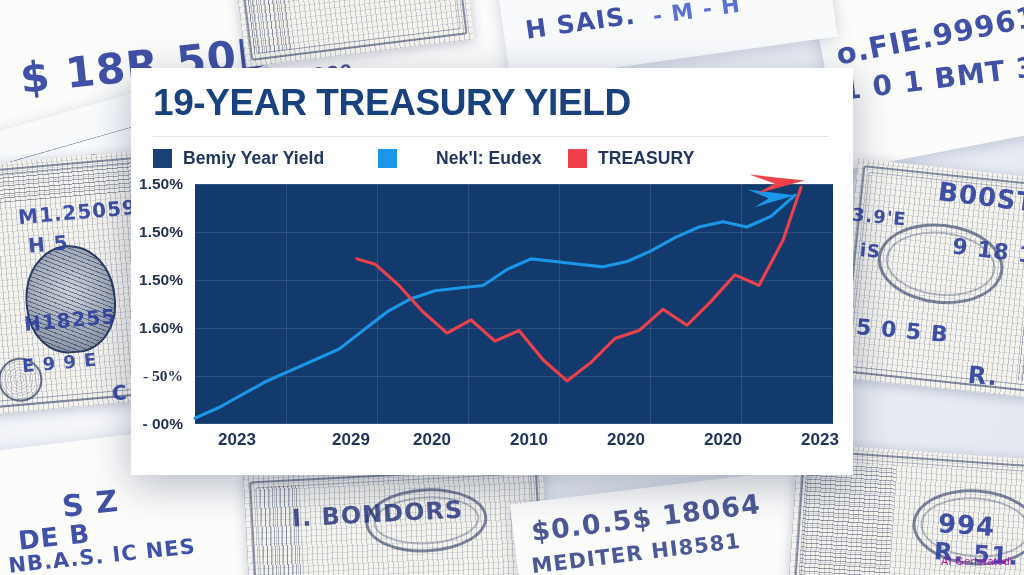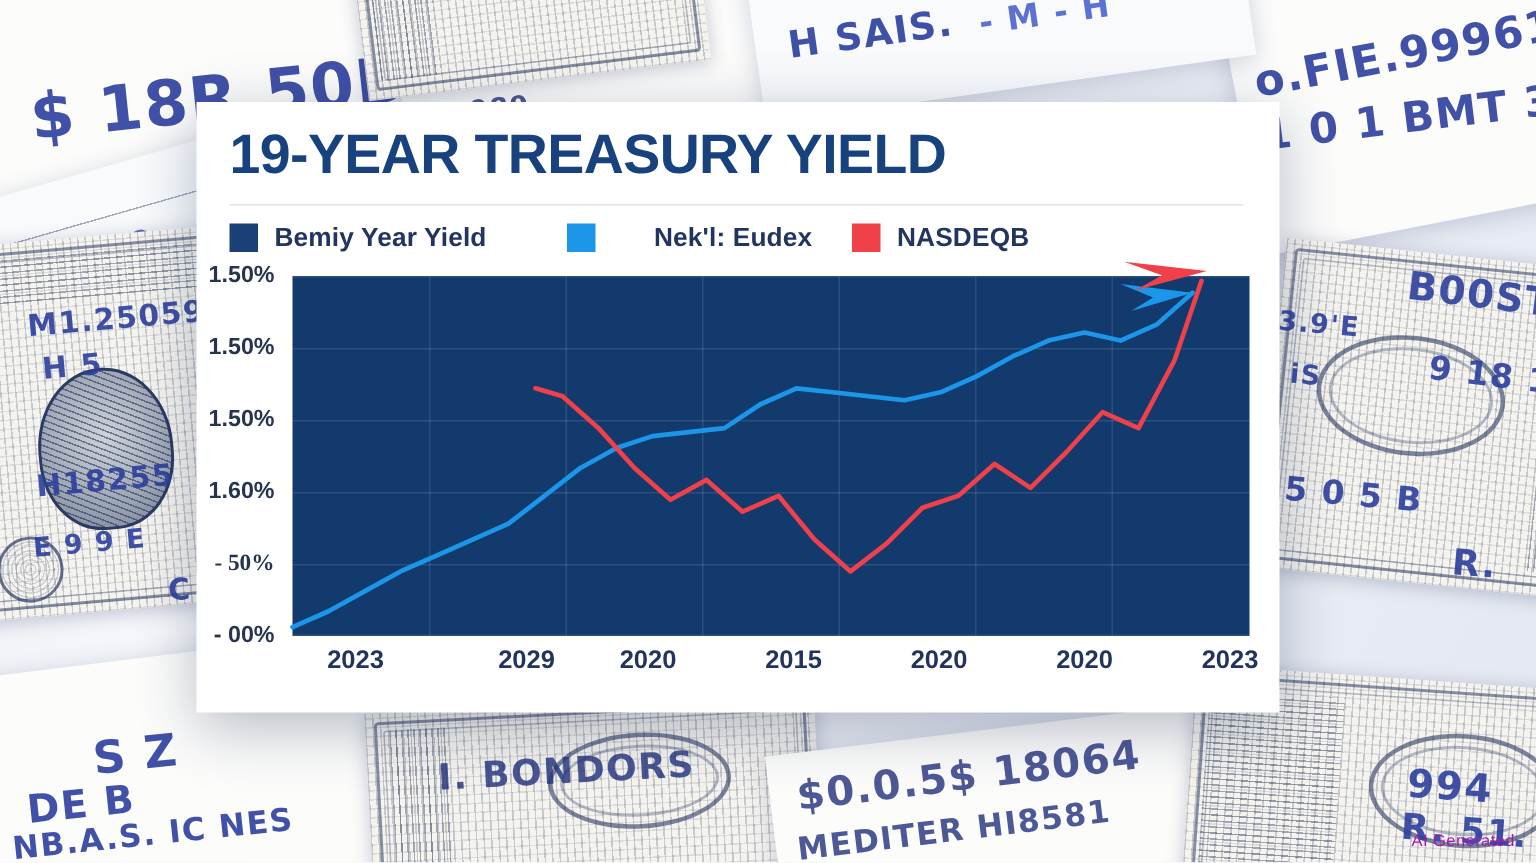--- a/index.html
+++ b/index.html
@@ -350,21 +350,21 @@
       <div class="legend-item" style="width:225px;">
         <span class="legend-swatch" style="background:#1b3f77;"></span>
         <span class="legend-label">Bemiy Year Yield</span>
       </div>
       <div class="legend-item" style="width:190px;gap:28px;">
         <span class="legend-swatch" style="background:#1c96e8;"></span>
         <span class="legend-label">Nek'l: Eudex</span>
       </div>
       <div class="legend-item">
         <span class="legend-swatch" style="background:#f0404a;"></span>
-        <span class="legend-label">NASDEQB</span>
+        <span class="legend-label">TREASURY</span>
       </div>
     </div>
 
     <div class="y-labels">
       <div class="y-label" style="top:16px;">1.50%</div>
       <div class="y-label" style="top:64px;">1.50%</div>
       <div class="y-label" style="top:112px;">1.50%</div>
       <div class="y-label" style="top:160px;">1.60%</div>
       <div class="y-label" style="top:208px;font-family:Liberation Serif, serif;">- 50%</div>
       <div class="y-label" style="top:256px;margin-left:24px;">- 00%</div>
@@ -398,21 +398,21 @@
 
           <polygon fill="#f0404a" points="101.6,2.5 93.6,7.4 96.6,3.6 92.4,0.2"></polygon>
         </g>
       </svg>
     </div>
 
     <div class="x-labels">
       <div class="x-label" style="left:42px;">2023</div>
       <div class="x-label" style="left:156px;">2029</div>
       <div class="x-label" style="left:237px;">2020</div>
-      <div class="x-label" style="left:334px;">2015</div>
+      <div class="x-label" style="left:334px;">2010</div>
       <div class="x-label" style="left:431px;">2020</div>
       <div class="x-label" style="left:528px;">2020</div>
       <div class="x-label" style="left:625px;">2023</div>
     </div>
   </div>
 
   <div class="watermark">AI Generated</div>
 
 </div>
 

